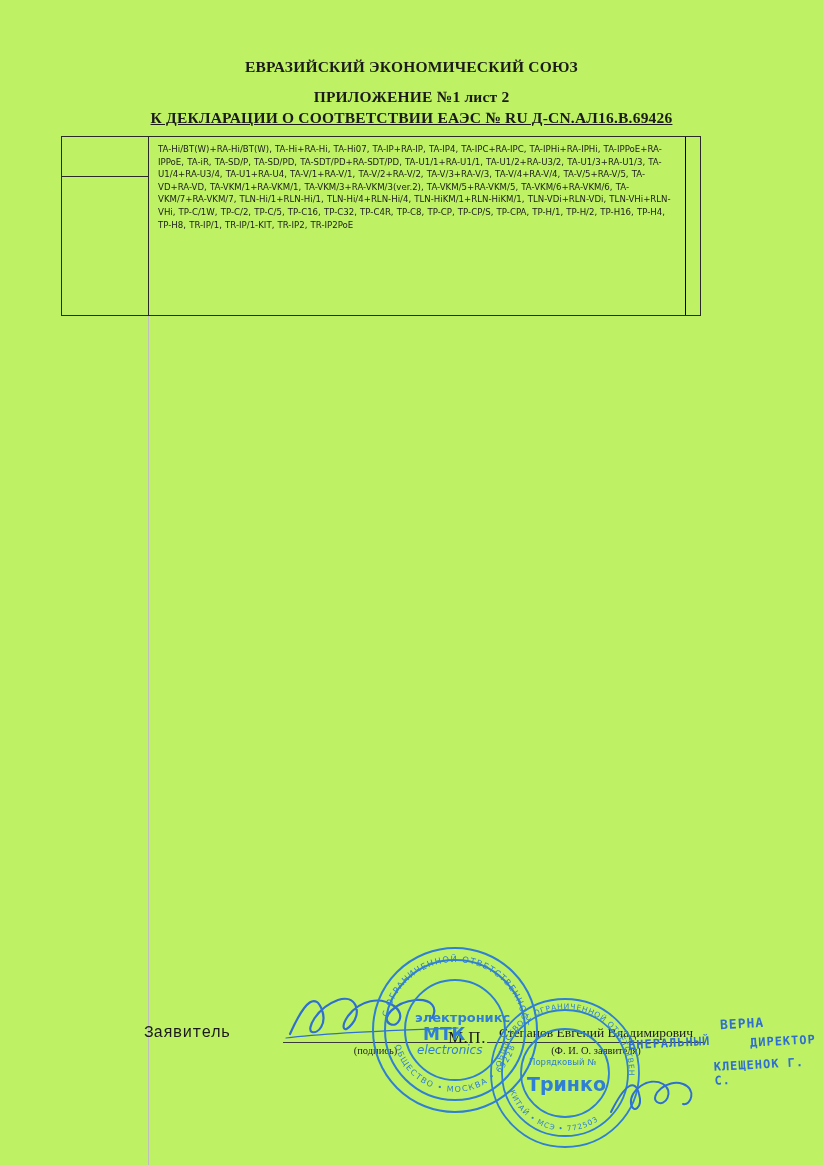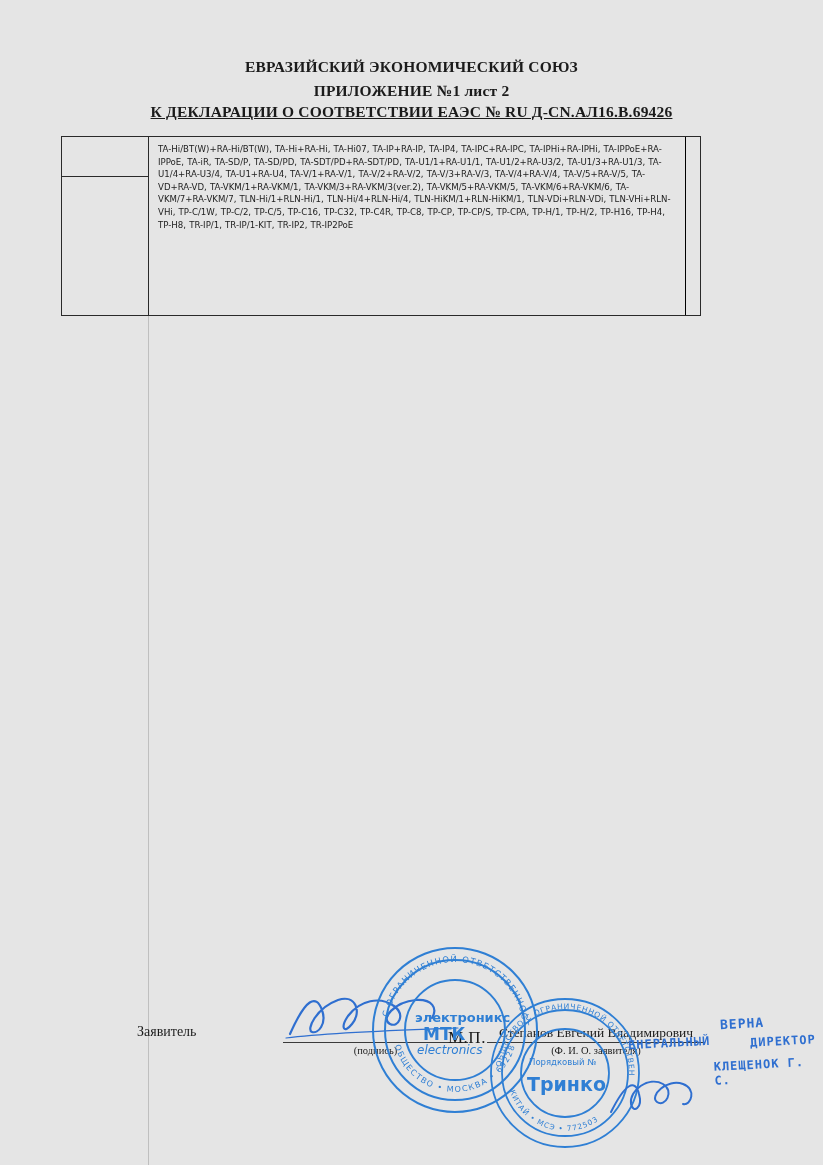--- a/index.html
+++ b/index.html
@@ -11,38 +11,38 @@
     width: 823px;
     height: 1165px;
     position: relative;
     font-family: "Liberation Serif", serif;
     color: #1b1b1b;
     overflow: hidden;
   }
   .page {
     position: absolute;
     inset: 0;
-    background: #e5e5e5;
+    background: #bef264;
   }
 
   
   .header {
     position: absolute;
     top: 58px;
     left: 0;
     width: 823px;
     text-align: center;
   }
   .header div {
     font-family: "Liberation Serif", serif;
     font-weight: bold;
     letter-spacing: 0.2px;
   }
   .hdr-line1 { font-size: 15.5px; }
-  .hdr-line2 { font-size: 15.5px; margin-top: 6px; }
+  .hdr-line2 { font-size: 15.5px; margin-top: 12px; }
   .hdr-line3 { font-size: 15.5px; margin-top: 3px; text-decoration: underline; }
 
   
   .table-wrap {
     position: absolute;
     left: 61px;
     top: 136px;
     width: 640px;
     height: 180px;
     border: 1px solid #2a2a2a;
@@ -94,24 +94,24 @@
   
   .sig-row {
     position: absolute;
     left: 0;
     top: 1012px;
     width: 823px;
     height: 60px;
   }
   .sig-applicant {
     position: absolute;
-    left: 137px;
+    left: 144px;
     top: 12px;
-    font-size: 14px;
-    font-family: Liberation Serif, serif;
+    font-size: 16px;
+    font-family: Liberation Mono, monospace;
   }
   .sig-line-1 {
     position: absolute;
     left: 283px;
     top: 30px;
     width: 185px;
     border-bottom: 1px solid #3a3a3a;
   }
   .sig-caption-1 {
     position: absolute;

